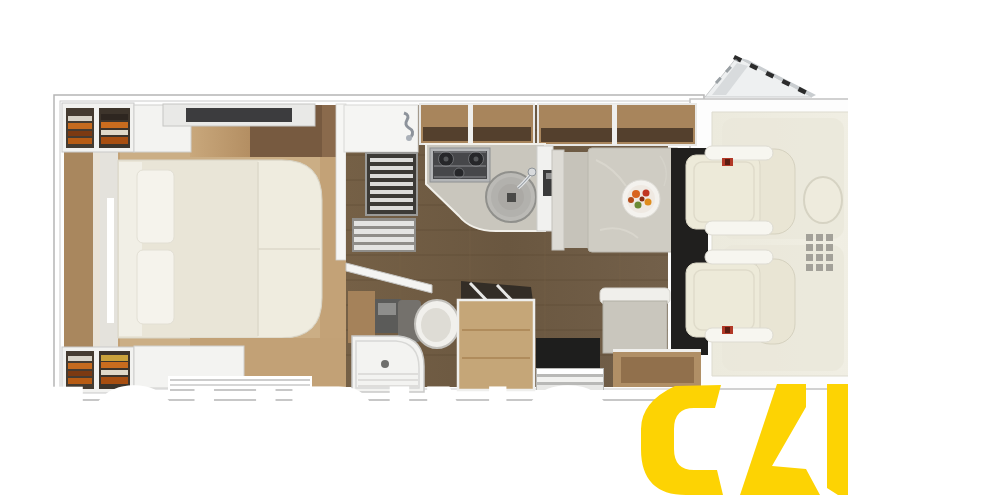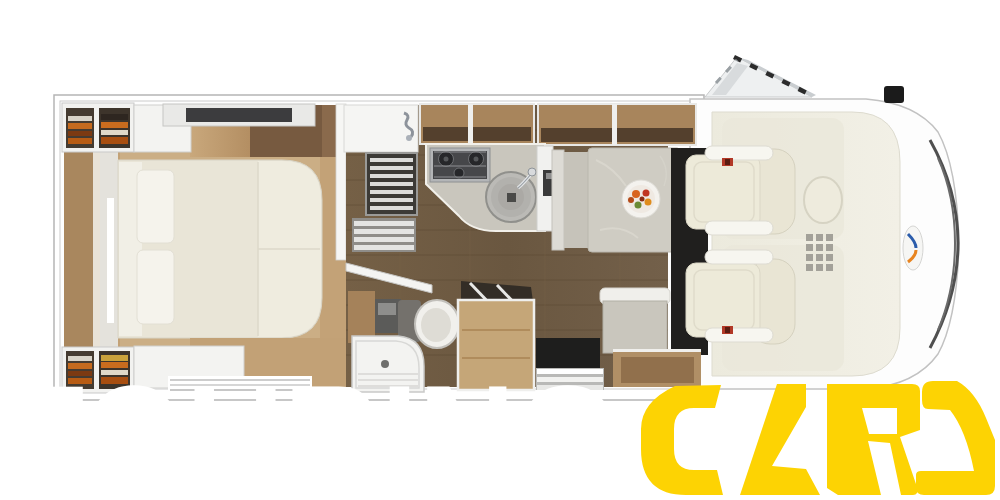--- a/index.html
+++ b/index.html
@@ -1,16 +1,16 @@
 <!DOCTYPE html>
 <html><head>
 <meta charset="utf-8">
 <style>
 html,body{margin:0;padding:0;background:#fff;}
-#stage{width:1000px;height:500px;position:relative;overflow:hidden;font-family:"Liberation Sans",sans-serif;}
+#stage{width:848px;height:500px;position:relative;overflow:hidden;font-family:"Liberation Sans",sans-serif;}
 </style>
 </head>
 <body>
 <div id="stage">
 <svg width="1000" height="500" viewBox="0 0 1000 500">
 <defs>
 <linearGradient id="headwood" x1="0" y1="0" x2="1" y2="0">
  <stop offset="0" stop-color="#c9a87c"></stop>
           <stop offset="0.45" stop-color="#b08a5e"></stop>
           <stop offset="1" stop-color="#77583e"></stop>

